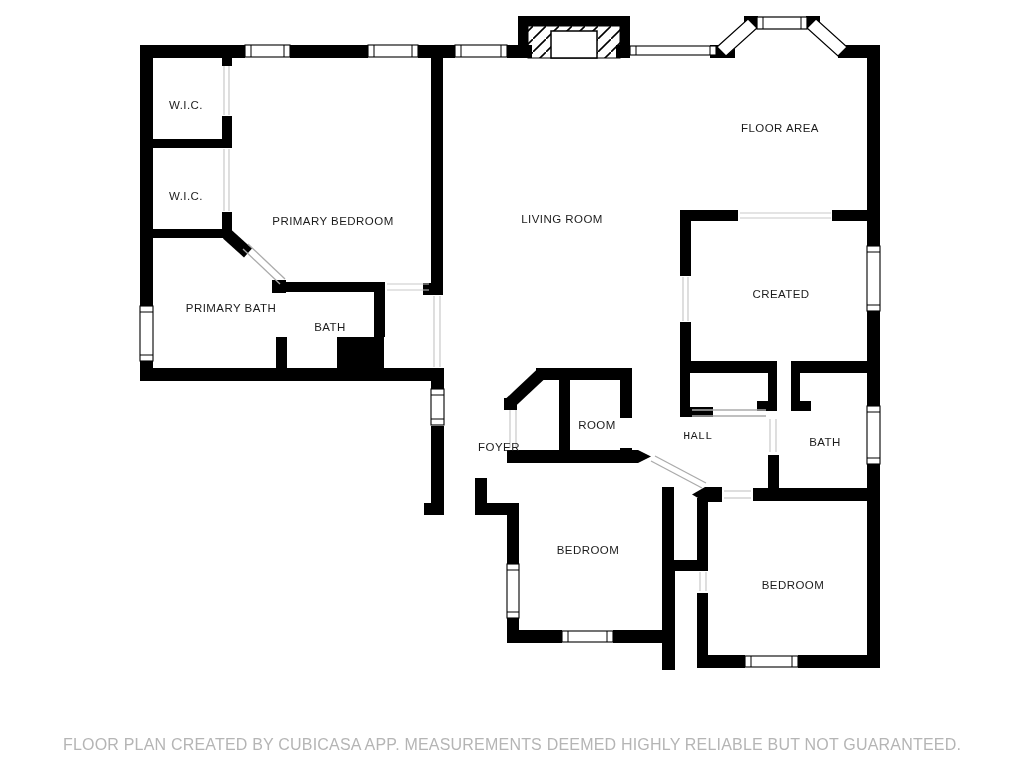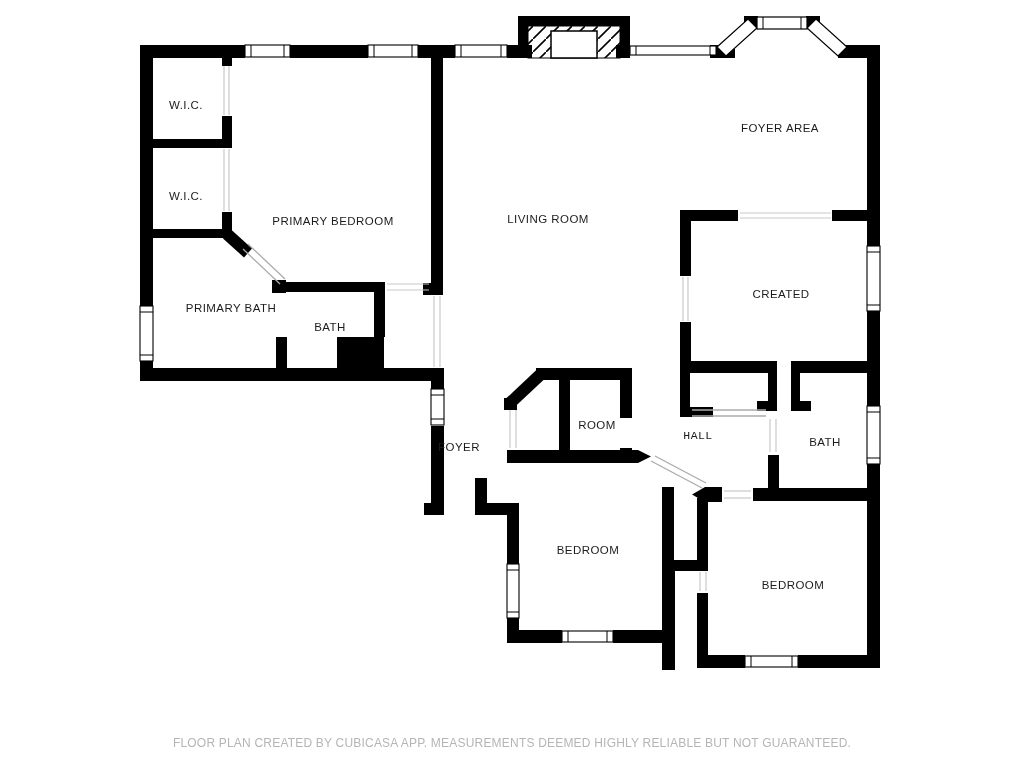--- a/index.html
+++ b/index.html
@@ -4,21 +4,21 @@
 <style>
   html,body{margin:0;padding:0;background:#ffffff;}
   .canvas{position:relative;width:1024px;height:768px;background:var(--bg,#ffffff);
           font-family:"Liberation Sans",sans-serif;overflow:hidden;}
   .plan-svg{position:absolute;left:0;top:0;}
   .labels{position:absolute;left:0;top:0;width:100%;height:100%;}
   .room-label{position:absolute;transform:translate(-50%,-50%);
               font-size:11.5px;letter-spacing:.45px;color:var(--label,#1c1c1c);
               white-space:nowrap;}
   .footer{position:absolute;left:0;top:736px;width:100%;text-align:center;
-          font-size:12px;letter-spacing:.2px;color:var(--footer,#b5b5b5);}
+          font-size:16px;letter-spacing:.2px;color:var(--footer,#b5b5b5);}
 </style>
 </head>
 <body>
 
 <div class="canvas" style="--bg: #ffffff; --label: #1c1c1c; --footer: #b5b5b5;">
 
   <svg class="plan-svg" width="1024" height="768" viewBox="0 0 1024 768">
     <defs>
       <pattern id="hatch" patternUnits="userSpaceOnUse" width="13" height="13">
         <path d="M-3,16 L16,-3" stroke="#000" stroke-width="1.6" fill="none"></path>
@@ -203,24 +203,24 @@
         <line x1="692" y1="416" x2="766" y2="416"></line>
     </g>
   </svg>
 
   <div class="labels">
       <span class="room-label" style="left: 186px; top: 105px;">W.I.C.</span>
       <span class="room-label" style="left: 186px; top: 196px;">W.I.C.</span>
       <span class="room-label" style="left: 333px; top: 177px; margin-top: 44px;">PRIMARY BEDROOM</span>
       <span class="room-label" style="left: 231px; top: 308px;">PRIMARY BATH</span>
       <span class="room-label" style="left: 330px; top: 327px;">BATH</span>
-      <span class="room-label" style="left: 548px; top: 219px;">LIVING ROOM</span>
-      <span class="room-label" style="left: 780px; top: 128px;">FOYER AREA</span>
+      <span class="room-label" style="left: 562px; top: 219px;">LIVING ROOM</span>
+      <span class="room-label" style="left: 780px; top: 128px;">FLOOR AREA</span>
       <span class="room-label" style="left: 781px; top: 294px;">CREATED</span>
-      <span class="room-label" style="left: 459px; top: 447px;">FOYER</span>
+      <span class="room-label" style="left: 499px; top: 447px;">FOYER</span>
       <span class="room-label" style="left: 597px; top: 425px;">ROOM</span>
       <span class="room-label" style="left: 698px; top: 435px; font-family: Liberation Mono, monospace;">HALL</span>
       <span class="room-label" style="left: 825px; top: 442px;">BATH</span>
       <span class="room-label" style="left: 588px; top: 550px;">BEDROOM</span>
       <span class="room-label" style="left: 793px; top: 585px;">BEDROOM</span>
     </div>
 
   <div class="footer">FLOOR PLAN CREATED BY CUBICASA APP. MEASUREMENTS DEEMED HIGHLY RELIABLE BUT NOT GUARANTEED.</div>
 </div>
 

